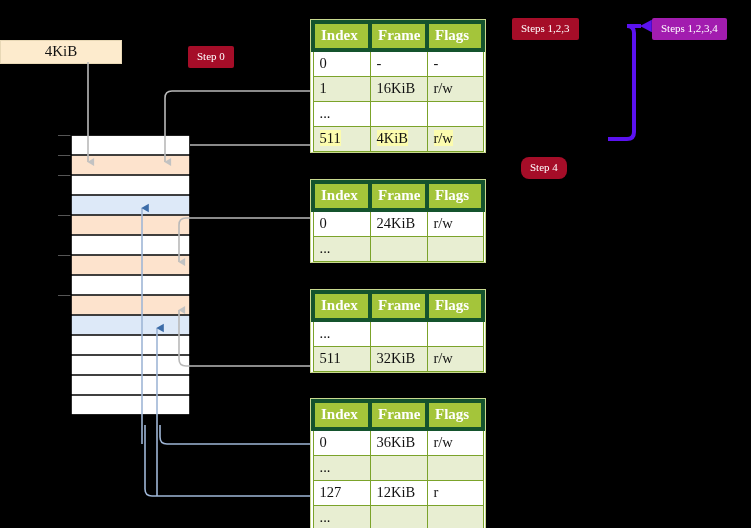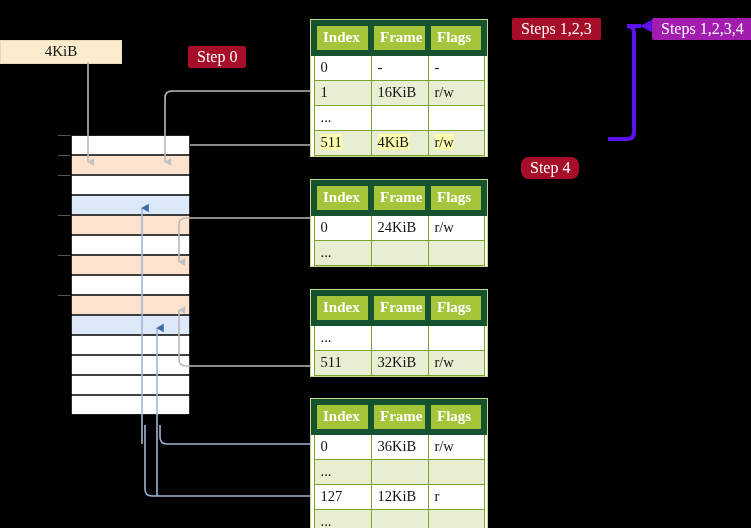--- a/index.html
+++ b/index.html
@@ -18,21 +18,21 @@
     position: absolute;
     left: 0; top: 0;
     width: 751px;
     height: 528px;
   }
 
   
   .badge {
     position: absolute;
     font-family: "Liberation Serif", "DejaVu Serif", serif;
-    font-size: 16px;
+    font-size: 11px;
     line-height: 19px;
     color: #ffffff;
     padding: 1px 9px 2px 9px;
     white-space: nowrap;
     border-radius: 2px;
   }
   .badge-red { background: #a50d28; }
   .badge-blue { background: #a21caf; }
 
   
@@ -68,21 +68,21 @@
     font-size: 14.5px;
     table-layout: fixed;
     box-shadow: 0 0 0 1px #c8d98f;
   }
   .ptable th {
     background: #a4c53a;
     color: #ffffff;
     font-weight: bold;
     text-align: left;
     padding: 2px 6px 3px 6px;
-    border: 6px solid #14532d;
+    border: 4px solid #14532d;
     font-size: 15px;
     line-height: 19px;
   }
   .ptable td {
     border: 1px solid #7ba32a;
     padding: 2px 6px 3px 6px;
     color: #111111;
     height: 17px;
     line-height: 19px;
     vertical-align: top;

